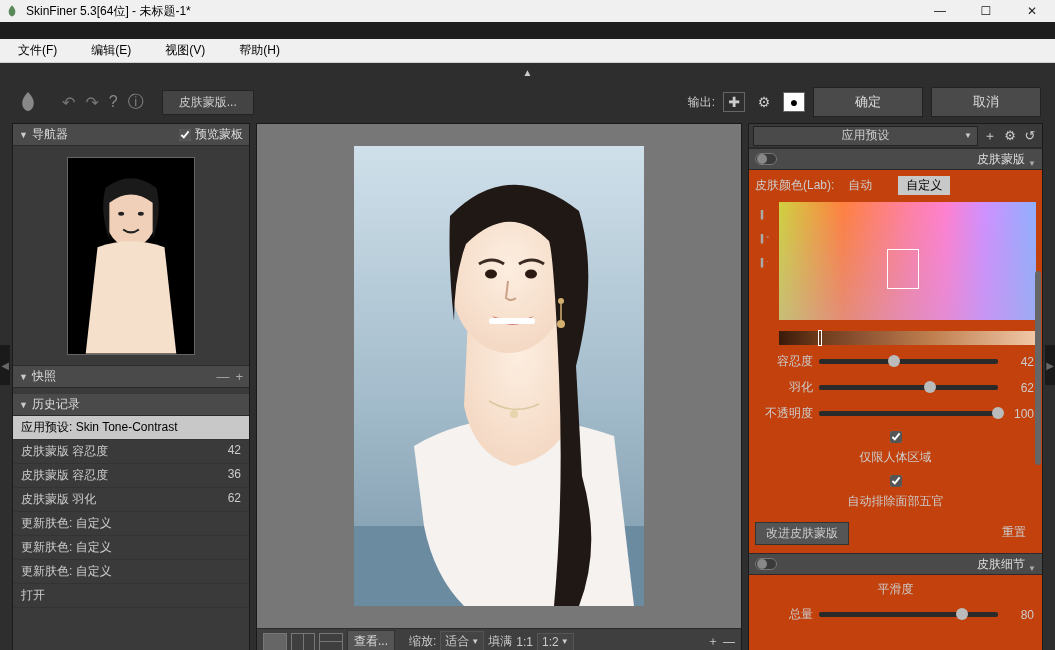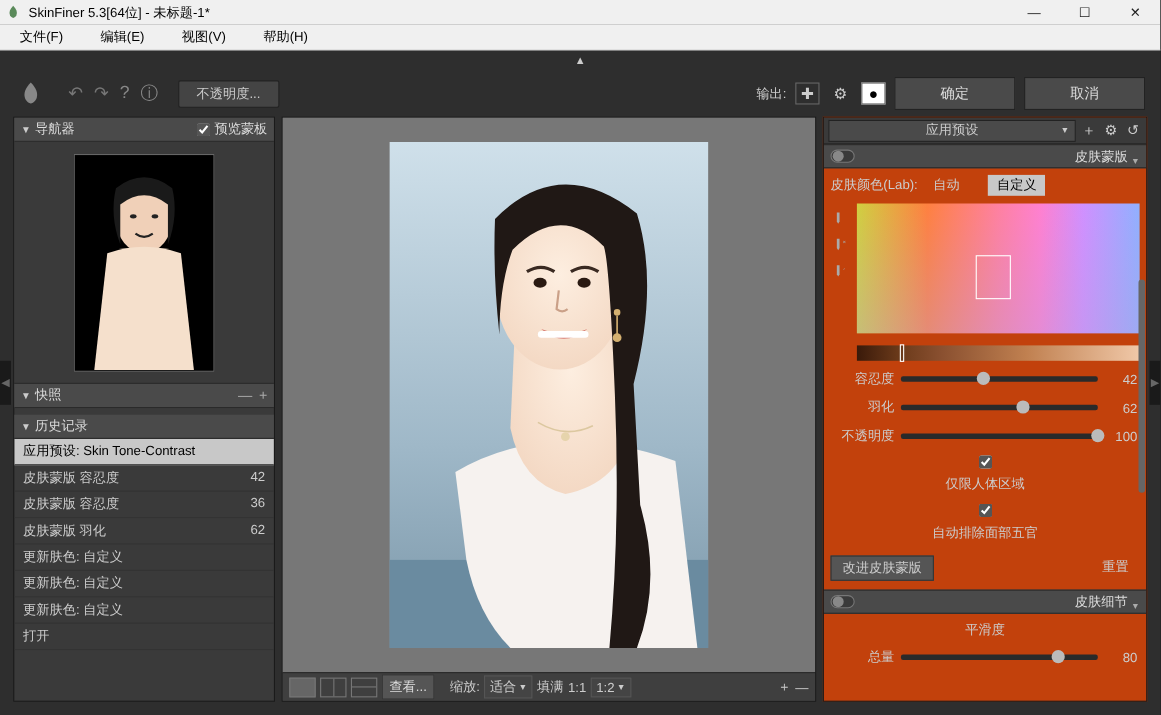--- a/index.html
+++ b/index.html
@@ -4,21 +4,21 @@
 <style>
 * { margin: 0; padding: 0; box-sizing: border-box; font-family: "Microsoft YaHei", sans-serif; user-select: none; }
 body { background: #1e1e1e; width: 1055px; height: 650px; overflow: hidden; color: #ccc; font-size: 12px; }
 
 .titlebar { background: #f0f0f0; height: 22px; display: flex; align-items: center; padding-left: 4px; color: #000; font-size: 12px; }
 .titlebar .app-icon { width: 16px; height: 16px; margin-right: 6px; display: inline-flex; align-items: center; justify-content: center; }
 .titlebar .app-icon svg { width: 14px; height: 14px; }
 .titlebar .wincontrols { margin-left: auto; display: flex; }
 .titlebar .wincontrols div { width: 46px; height: 22px; display: flex; align-items: center; justify-content: center; color: #222; }
 
-.menubar { background: #f0f0f0; height: 24px; display: flex; align-items: center; padding-left: 18px; color: #000; font-size: 12px; gap: 34px; border-bottom: 1px solid #d0d0d0; }
+.menubar { background: #f0f0f0; height: 24px; display: flex; align-items: center; padding-left: 18px; color: #000; font-size: 12px; gap: 34px; border-bottom: 1px solid #d0d0d0; margin-top: 17px; }
 
 .workspace { background: #2e2e2e; height: calc(650px - 46px); position: relative; }
 .collapse-arrow { position: absolute; top: 0; left: 0; right: 0; height: 18px; display: flex; align-items: center; justify-content: center; color: #ccc; font-size: 10px; }
 
 .toolbar { position: absolute; top: 18px; left: 0; right: 0; height: 42px; display: flex; align-items: center; padding: 0 14px; }
 .leaf-icon { width: 28px; height: 28px; display: flex; align-items: center; justify-content: center; }
 .leaf-icon svg { width: 24px; height: 24px; fill: #888; }
 .toolbar .nav { display: flex; gap: 10px; margin-left: 20px; align-items: center; color: #888; font-size: 16px; }
 .toolbar .nav .arrow { color: #777; font-size: 16px; }
 .buy-btn { background: #444; border: 1px solid #222; color: #ccc; padding: 3px 16px; font-size: 12px; margin-left: 18px; border-radius: 2px; }
@@ -140,21 +140,21 @@
       <svg viewBox="0 0 24 24">
           <path d="M12 2C7 7 5 12 7 17c1 2 3 4 5 4s4-2 5-4c2-5 0-10-5-15z"></path>
         </svg>
     </div>
     <div class="nav">
       <span class="arrow">↶</span>
       <span class="arrow">↷</span>
       <span>?</span>
       <span>ⓘ</span>
     </div>
-    <div class="buy-btn">不透明度...</div>
+    <div class="buy-btn">皮肤蒙版...</div>
     <div class="rside">
       <span>输出:</span>
       <div class="out-icon bordered">✚</div>
       <div class="out-icon">⚙</div>
       <div class="out-icon bordered" style="background:#fff;color:#000">●</div>
       <div class="big-btn">确定</div>
       <div class="big-btn">取消</div>
     </div>
   </div>
 

